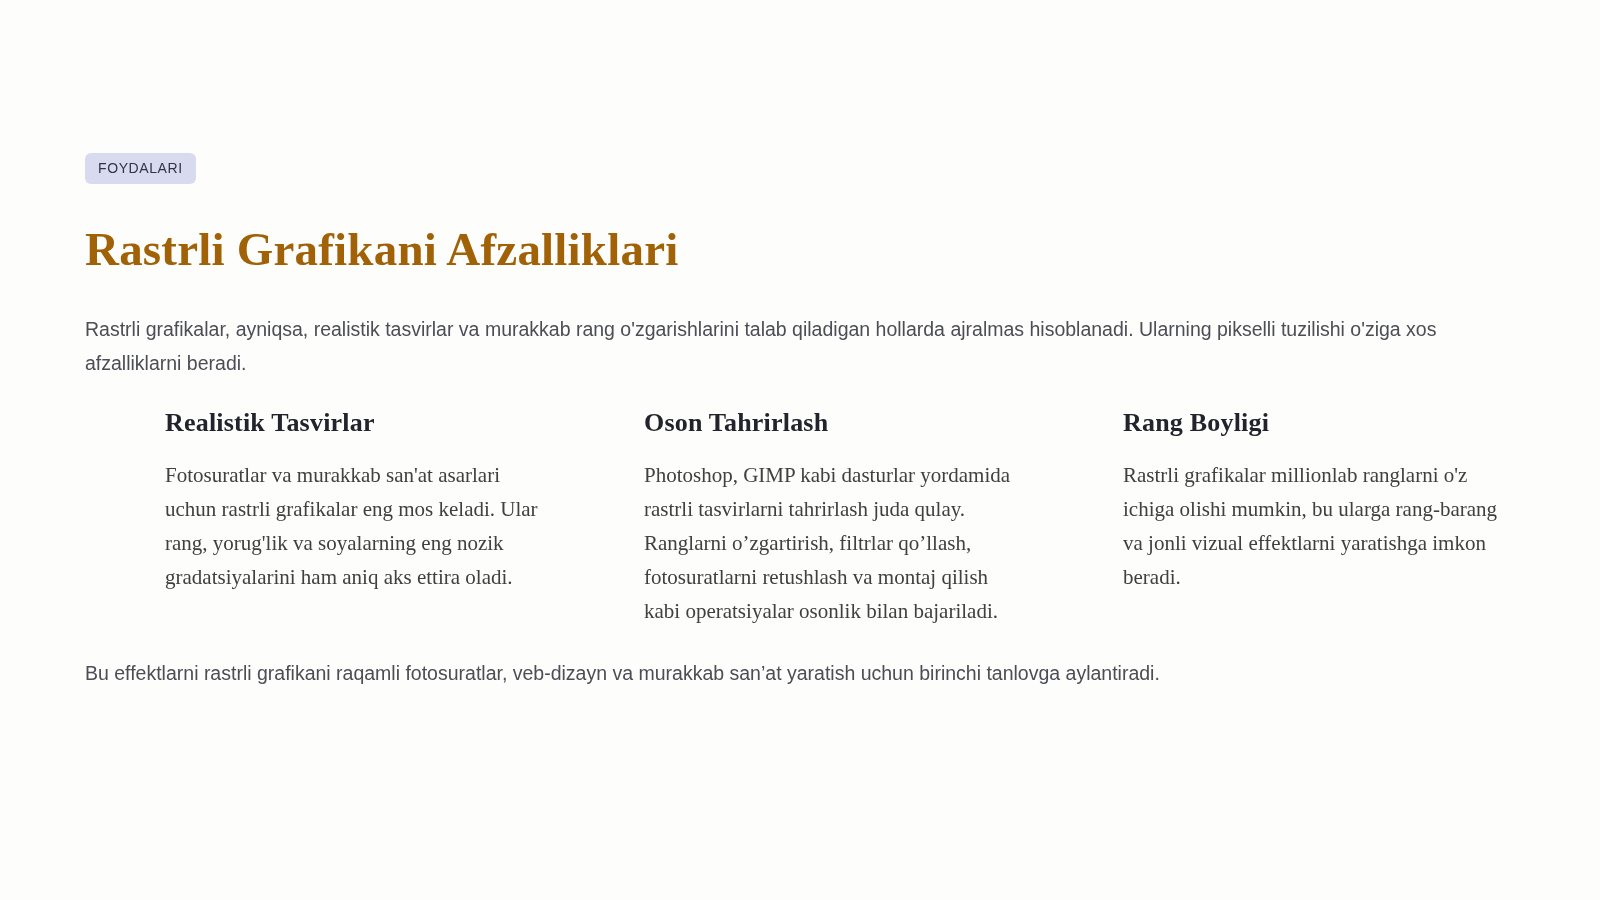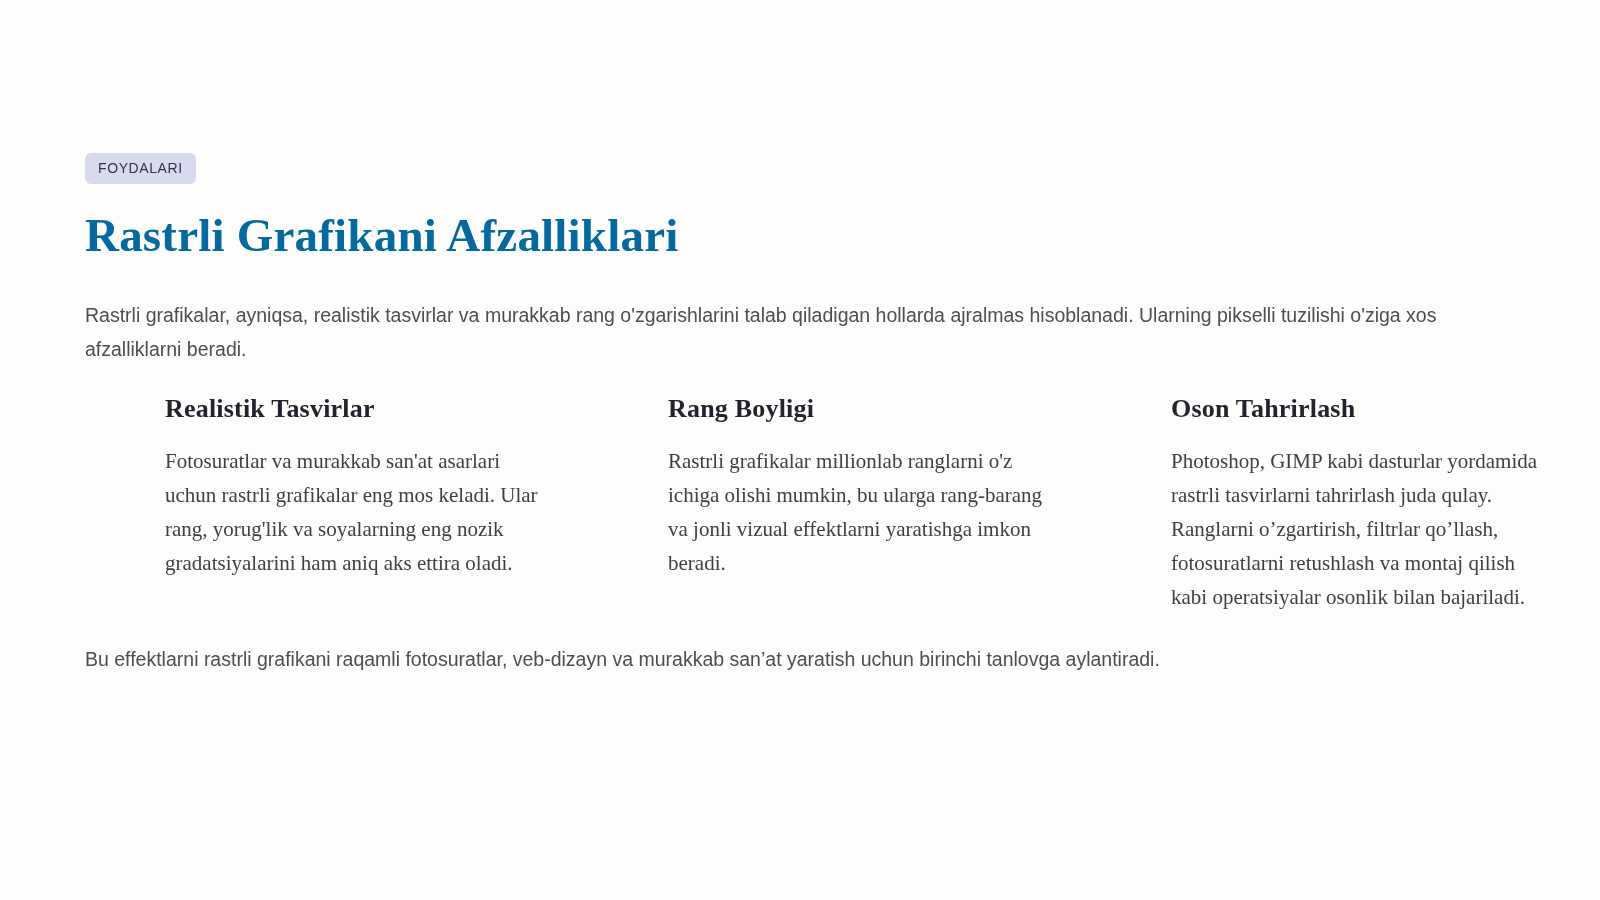--- a/index.html
+++ b/index.html
@@ -24,36 +24,36 @@
     font-size: 14px;
     letter-spacing: 0.6px;
     padding: 7px 13px 8px 13px;
     border-radius: 6px;
     font-weight: 400;
   }
   h1.title {
     font-family: "Liberation Serif", "DejaVu Serif", serif;
     font-size: 47px;
     font-weight: 600;
-    color: #0369a1;
+    color: #a16207;
     letter-spacing: 0.2px;
-    margin-top: 24px;
+    margin-top: 38px;
   }
   .intro {
     margin-top: 36px;
     max-width: 1435px;
     font-size: 19.5px;
     line-height: 34px;
     color: #4c4d55;
   }
   .features {
     margin: 28px 0 11px 80px;
     display: grid;
     grid-template-columns: repeat(3, 395px);
-    column-gap: 108px;
+    column-gap: 84px;
     align-items: start;
   }
   .feature h2 {
     font-family: "Liberation Serif", "DejaVu Serif", serif;
     font-size: 26px;
     font-weight: 600;
     color: #22232c;
     letter-spacing: 0.2px;
     margin-bottom: 20px;
   }
@@ -84,26 +84,26 @@
   <p class="intro">Rastrli grafikalar, ayniqsa, realistik tasvirlar va murakkab rang o'zgarishlarini talab qiladigan hollarda ajralmas hisoblanadi. Ularning pikselli tuzilishi o'ziga xos afzalliklarni beradi.</p>
 
   <div class="features">
 
     <div class="feature">
       <h2>Realistik Tasvirlar</h2>
       <p>Fotosuratlar va murakkab san'at asarlari uchun rastrli grafikalar eng mos keladi. Ular rang, yorug'lik va soyalarning eng nozik gradatsiyalarini ham aniq aks ettira oladi.</p>
     </div>
 
     <div class="feature">
-      <h2>Rang Boyligi</h2>
-      <p>Rastrli grafikalar millionlab ranglarni o'z ichiga olishi mumkin, bu ularga rang-barang va jonli vizual effektlarni yaratishga imkon beradi.</p>
+      <h2>Oson Tahrirlash</h2>
+      <p>Photoshop, GIMP kabi dasturlar yordamida rastrli tasvirlarni tahrirlash juda qulay. Ranglarni o’zgartirish, filtrlar qo’llash, fotosuratlarni retushlash va montaj qilish kabi operatsiyalar osonlik bilan bajariladi.</p>
     </div>
 
     <div class="feature">
-      <h2>Oson Tahrirlash</h2>
-      <p>Photoshop, GIMP kabi dasturlar yordamida rastrli tasvirlarni tahrirlash juda qulay. Ranglarni o’zgartirish, filtrlar qo’llash, fotosuratlarni retushlash va montaj qilish kabi operatsiyalar osonlik bilan bajariladi.</p>
+      <h2>Rang Boyligi</h2>
+      <p>Rastrli grafikalar millionlab ranglarni o'z ichiga olishi mumkin, bu ularga rang-barang va jonli vizual effektlarni yaratishga imkon beradi.</p>
     </div>
 
   </div>
 
   <p class="outro">Bu effektlarni rastrli grafikani raqamli fotosuratlar, veb-dizayn va murakkab san’at yaratish uchun birinchi tanlovga aylantiradi.</p>
 
 </div>
 
 </body></html>

